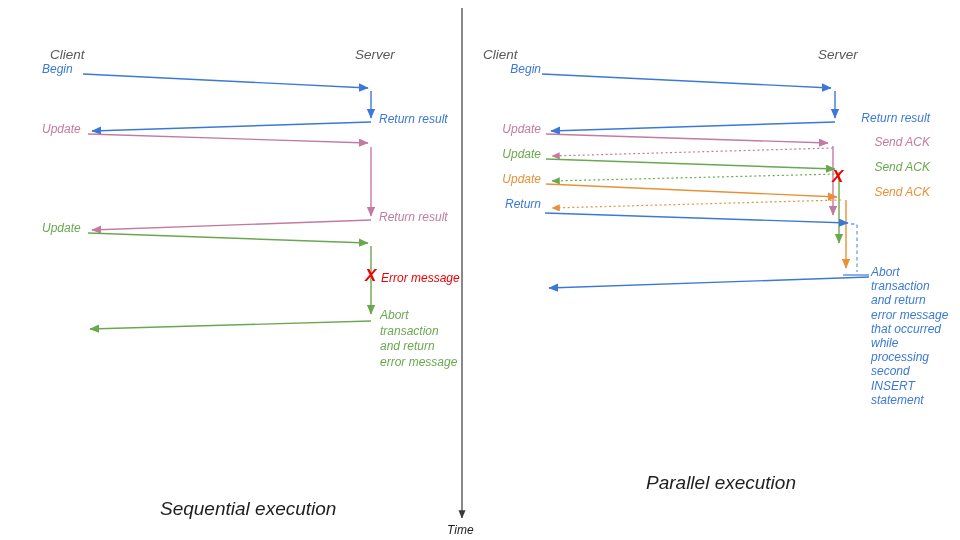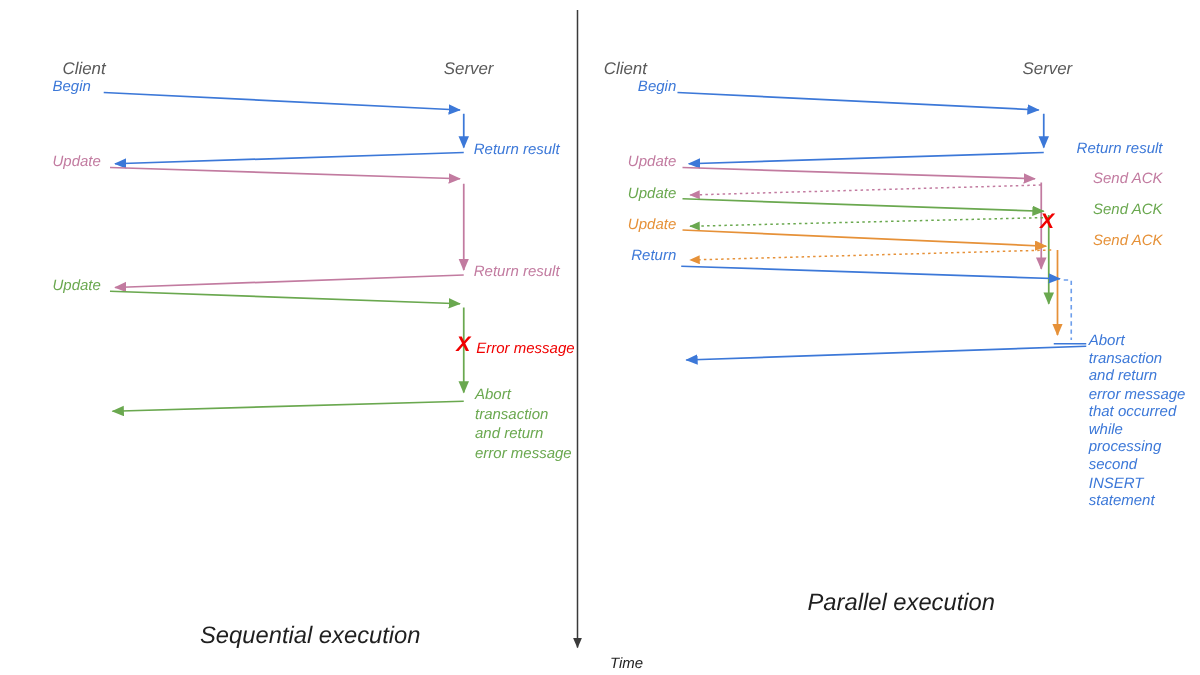--- a/index.html
+++ b/index.html
@@ -7,21 +7,21 @@
   svg{position:absolute;left:0;top:0;}
   .lbl{position:absolute;font-size:12px;line-height:13px;white-space:pre-line;font-style:italic;}
   .hdr{font-size:13.5px;color:#595959;margin-top:27px;}
   .title{font-size:19px;color:#1f1f1f;}
   .xmark{font-size:17px;font-weight:bold;}
   .tx-blue{color:var(--c-blue);}
   .tx-pink{color:var(--c-pink);}
   .tx-green{color:var(--c-green);}
   .tx-orange{color:var(--c-orange);}
   .tx-red{color:var(--c-red);}
-  .tx-axis{color:#222222;margin-left:41px;}
+  .tx-axis{color:#222222;}
   .st-blue{stroke:var(--c-blue);}
   .st-lightblue{stroke:var(--c-lightblue);}
   .st-pink{stroke:var(--c-pink);}
   .st-green{stroke:var(--c-green);}
   .st-orange{stroke:var(--c-orange);}
   .st-axis{stroke:#3a3a3a;}
   .mf-blue{fill:var(--c-blue);}
   .mf-pink{fill:var(--c-pink);}
   .mf-green{fill:var(--c-green);}
   .mf-orange{fill:var(--c-orange);}

